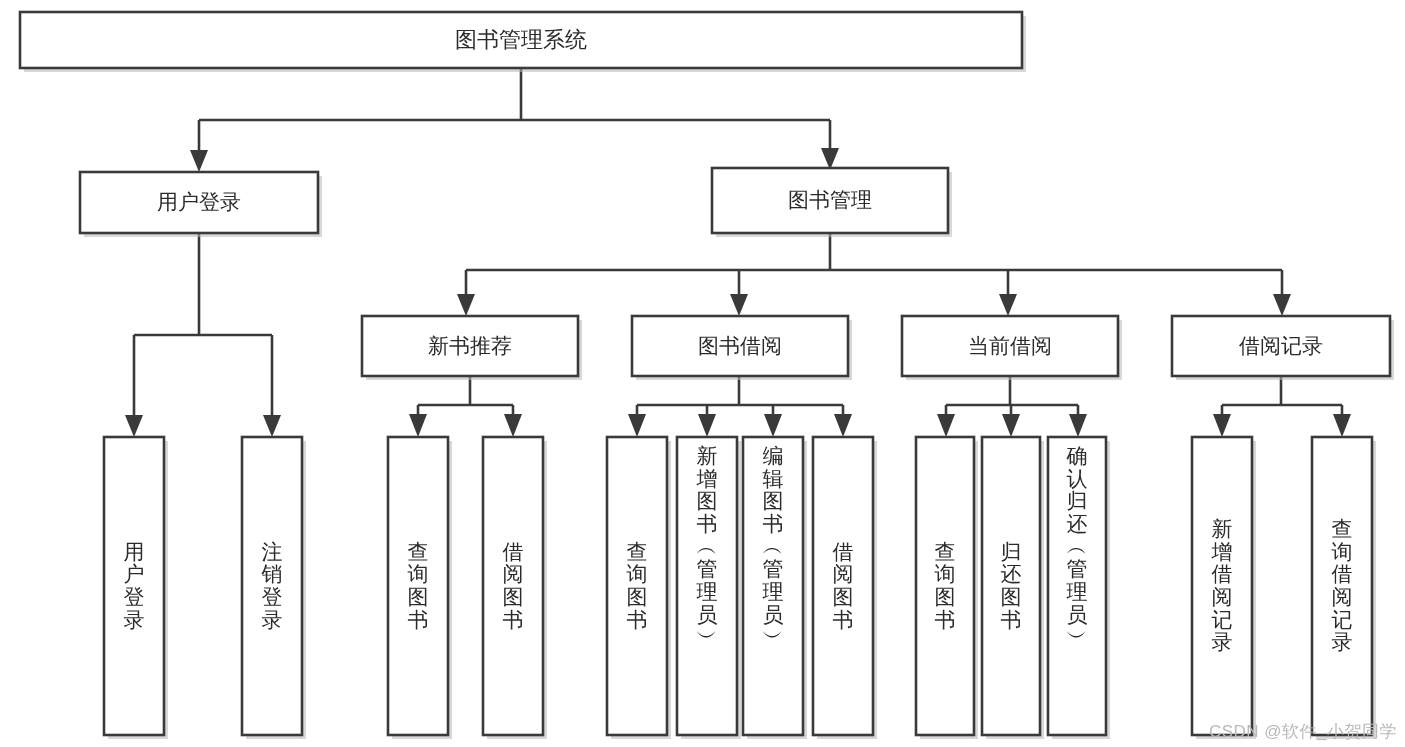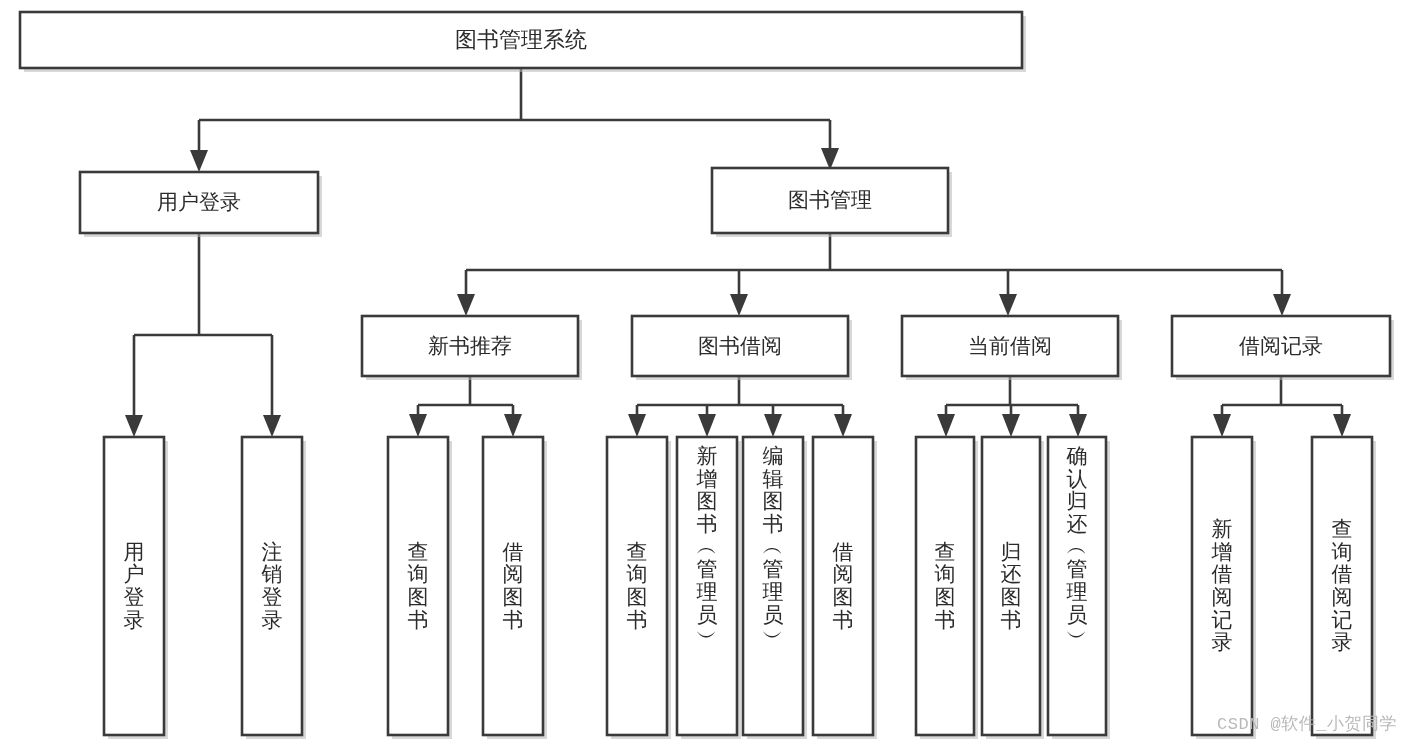--- a/index.html
+++ b/index.html
@@ -66,22 +66,22 @@
   .leaf-text-wrap {
     position: absolute;
     display: flex;
     align-items: center;
     justify-content: center;
     pointer-events: none;
   }
   .watermark {
     position: absolute;
     right: 8px;
-    bottom: 12px;
-    font-family: Liberation Mono, monospace;
+    bottom: 4px;
+    font-family: Liberation Sans, sans-serif;
     font-size: 17px;
     color: #b9b9b9;
     letter-spacing: 0.5px;
     white-space: nowrap;
   }
 </style>
 </head>
 <body>
 
 <div id="diagram-root">

